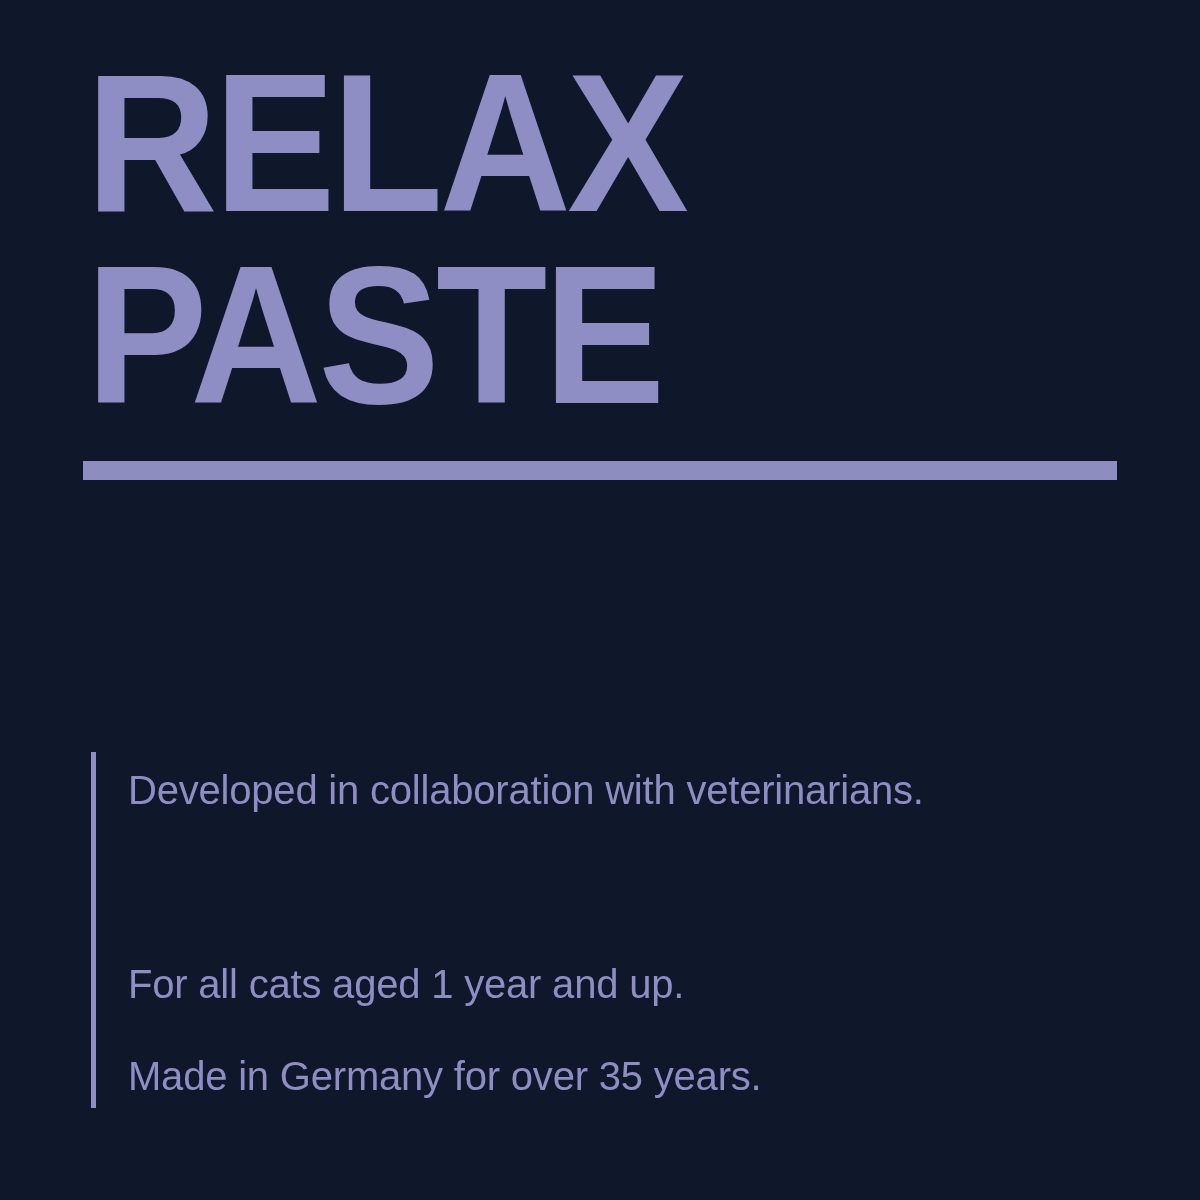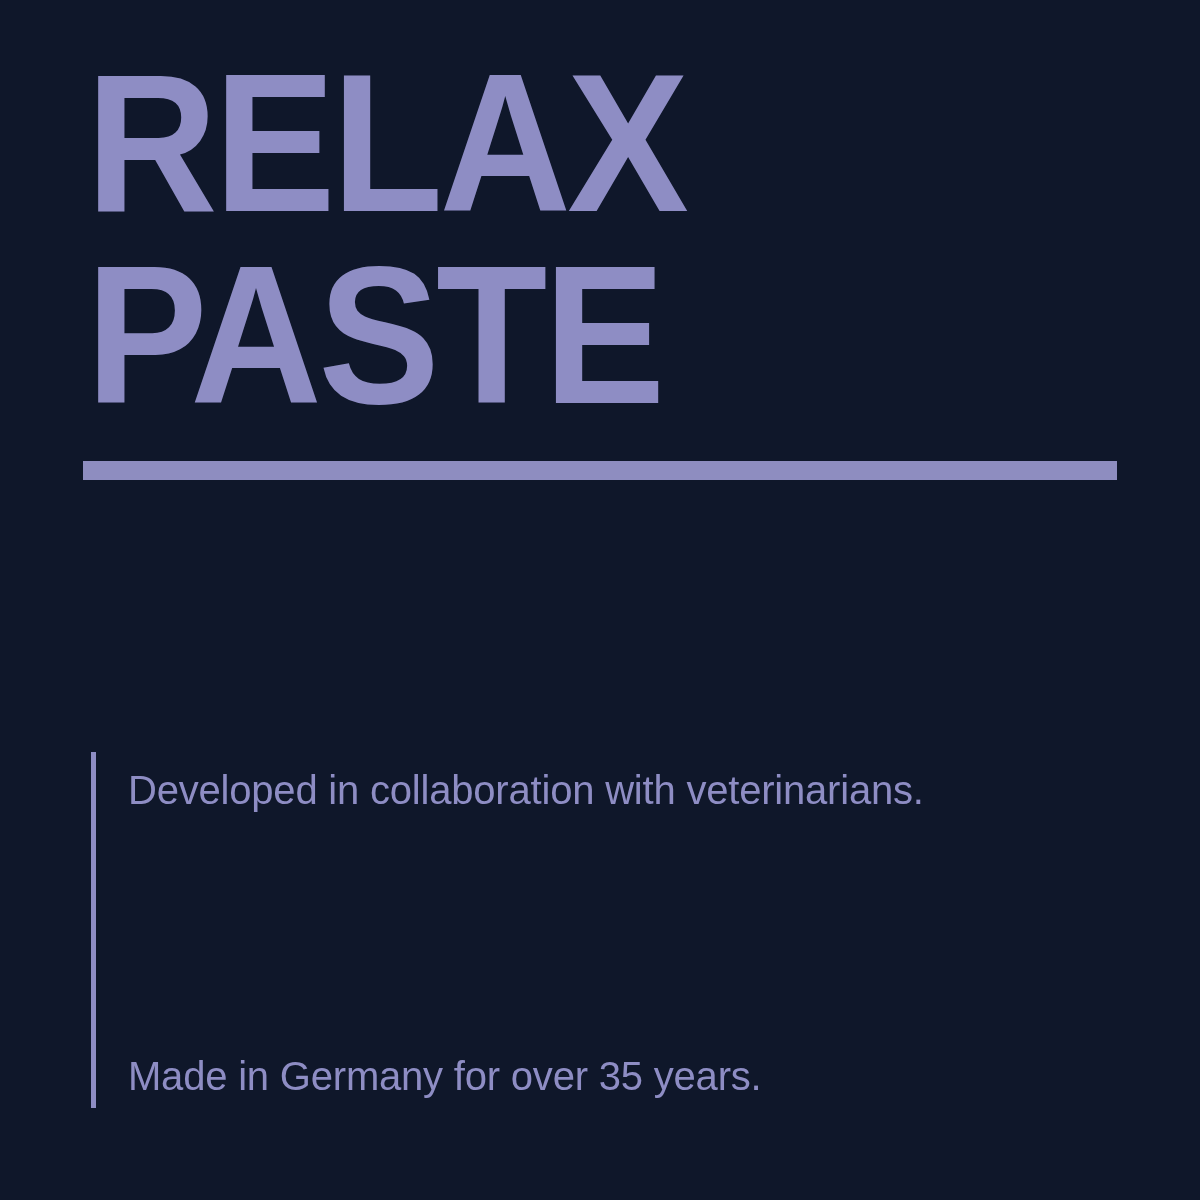--- a/index.html
+++ b/index.html
@@ -95,17 +95,18 @@
   <div class="headline">
     <div class="headline-line">RELAX</div>
     <div class="headline-line">PASTE</div>
   </div>
 
   <div class="divider"></div>
 
   <div class="features">
     <ul class="feature-list">
       <li class="feature-item i0">Developed in collaboration with veterinarians.</li>
+      <li class="feature-item i2">For all cats aged 1 year and up.</li>
       <li class="feature-item i3">Made in Germany for over 35 years.</li>
     </ul>
   </div>
 
 </div>
 
 </body></html>

